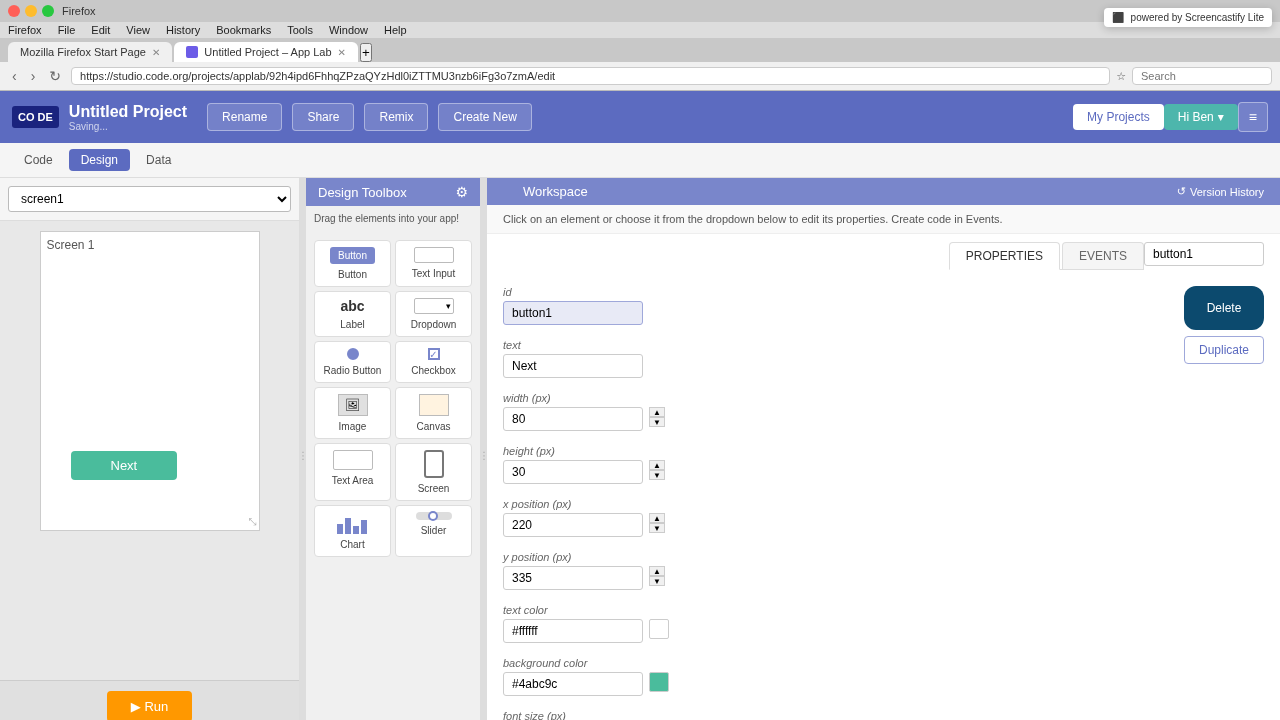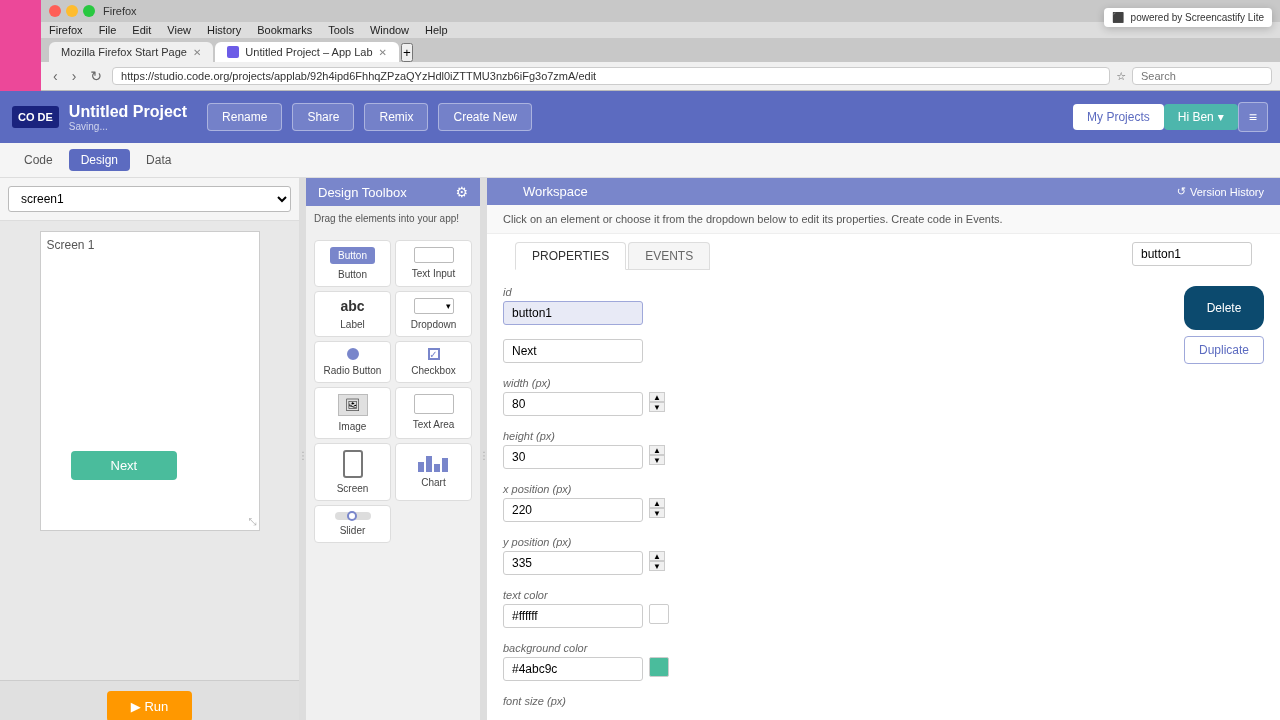--- a/index.html
+++ b/index.html
@@ -1,19 +1,19 @@
 <!DOCTYPE html>
 <html><head>
   <meta charset="utf-8">
   <style>
     * { box-sizing: border-box; margin: 0; padding: 0; }
     body { font-family: -apple-system, BlinkMacSystemFont, 'Segoe UI', sans-serif; background: #e8e8e8; font-size: 12px; overflow: hidden; }
 
     
-    .browser-chrome { background: #ec4899; padding-left: 41px; }
+    .browser-chrome { background: #a21caf; }
     .browser-titlebar { background: #c8c8c8; height: 22px; display: flex; align-items: center; padding: 0 8px; gap: 8px; font-size: 11px; color: #333; }
     .browser-titlebar .traffic-lights { display: flex; gap: 5px; }
     .traffic-light { width: 12px; height: 12px; border-radius: 50%; }
     .tl-red { background: #ff5f57; }
     .tl-yellow { background: #febc2e; }
     .tl-green { background: #28c840; }
     .browser-menu { display: flex; gap: 16px; font-size: 11px; color: #222; padding: 2px 8px; background: #ddd; }
     .browser-menu span { cursor: pointer; }
     .browser-tabs { display: flex; align-items: flex-end; background: #c8c8c8; padding: 4px 8px 0; gap: 2px; }
     .browser-tab { background: #f0f0f0; border-radius: 6px 6px 0 0; padding: 4px 12px; font-size: 11px; color: #333; display: flex; align-items: center; gap: 6px; min-width: 140px; }
@@ -276,20 +276,26 @@
         <span class="tool-label">Checkbox</span>
       </div>
 
       <div class="tool-item">
         <div class="tool-icon">
           <div class="ti-image">🖼</div>
         </div>
         <span class="tool-label">Image</span>
       </div>
 
+      <div class="tool-item">
+        <div class="tool-icon">
+          <div class="ti-canvas"></div>
+        </div>
+        <span class="tool-label">Canvas</span>
+      </div>
 
       <div class="tool-item">
         <div class="tool-icon">
           <div class="ti-textarea"></div>
         </div>
         <span class="tool-label">Text Area</span>
       </div>
 
       <div class="tool-item">
         <div class="tool-icon">
@@ -330,21 +336,21 @@
     <div class="workspace-header">
       <span class="workspace-title">Workspace</span>
       <div class="version-history">
         <span>↺</span>
         <span>Version History</span>
       </div>
     </div>
     <div class="workspace-desc">Click on an element or choose it from the dropdown below to edit its properties. Create code in Events.</div>
 
     <div style="position:relative;" class="workspace-inner">
-      <div style="display:flex; align-items:center; justify-content:space-between; padding: 0 28px;">
+      <div style="display:flex; align-items:center; justify-content:flex-end; padding: 0 16px;">
         <div class="properties-tabs" style="padding:8px 0 0;">
           <div class="prop-tab active">PROPERTIES</div>
           <div class="prop-tab">EVENTS</div>
         </div>
         <div style="display:flex; align-items:center; gap:8px; padding-top:4px;">
           <select class="element-select">
             <option>button1</option>
           </select>
         </div>
       </div>
@@ -352,20 +358,21 @@
       <div class="properties-content">
         <div style="display:flex; justify-content:space-between;">
           <div style="flex:1;">
 
             <div class="prop-row">
               <div class="prop-label">id</div>
               <input class="prop-input id-field" type="text" value="button1" style="">
             </div>
 
             <div class="prop-row">
+              <div class="prop-label">text</div>
               <input class="prop-input" type="text" value="Next" style="">
             </div>
 
             <div class="prop-row">
               <div class="prop-label">width (px)</div>
               <div class="prop-input-row">
                 <input class="prop-input" type="text" value="80" style="">
                 <div class="prop-spinner">
                   <button class="spin-btn">▲</button>
                   <button class="spin-btn">▼</button>

